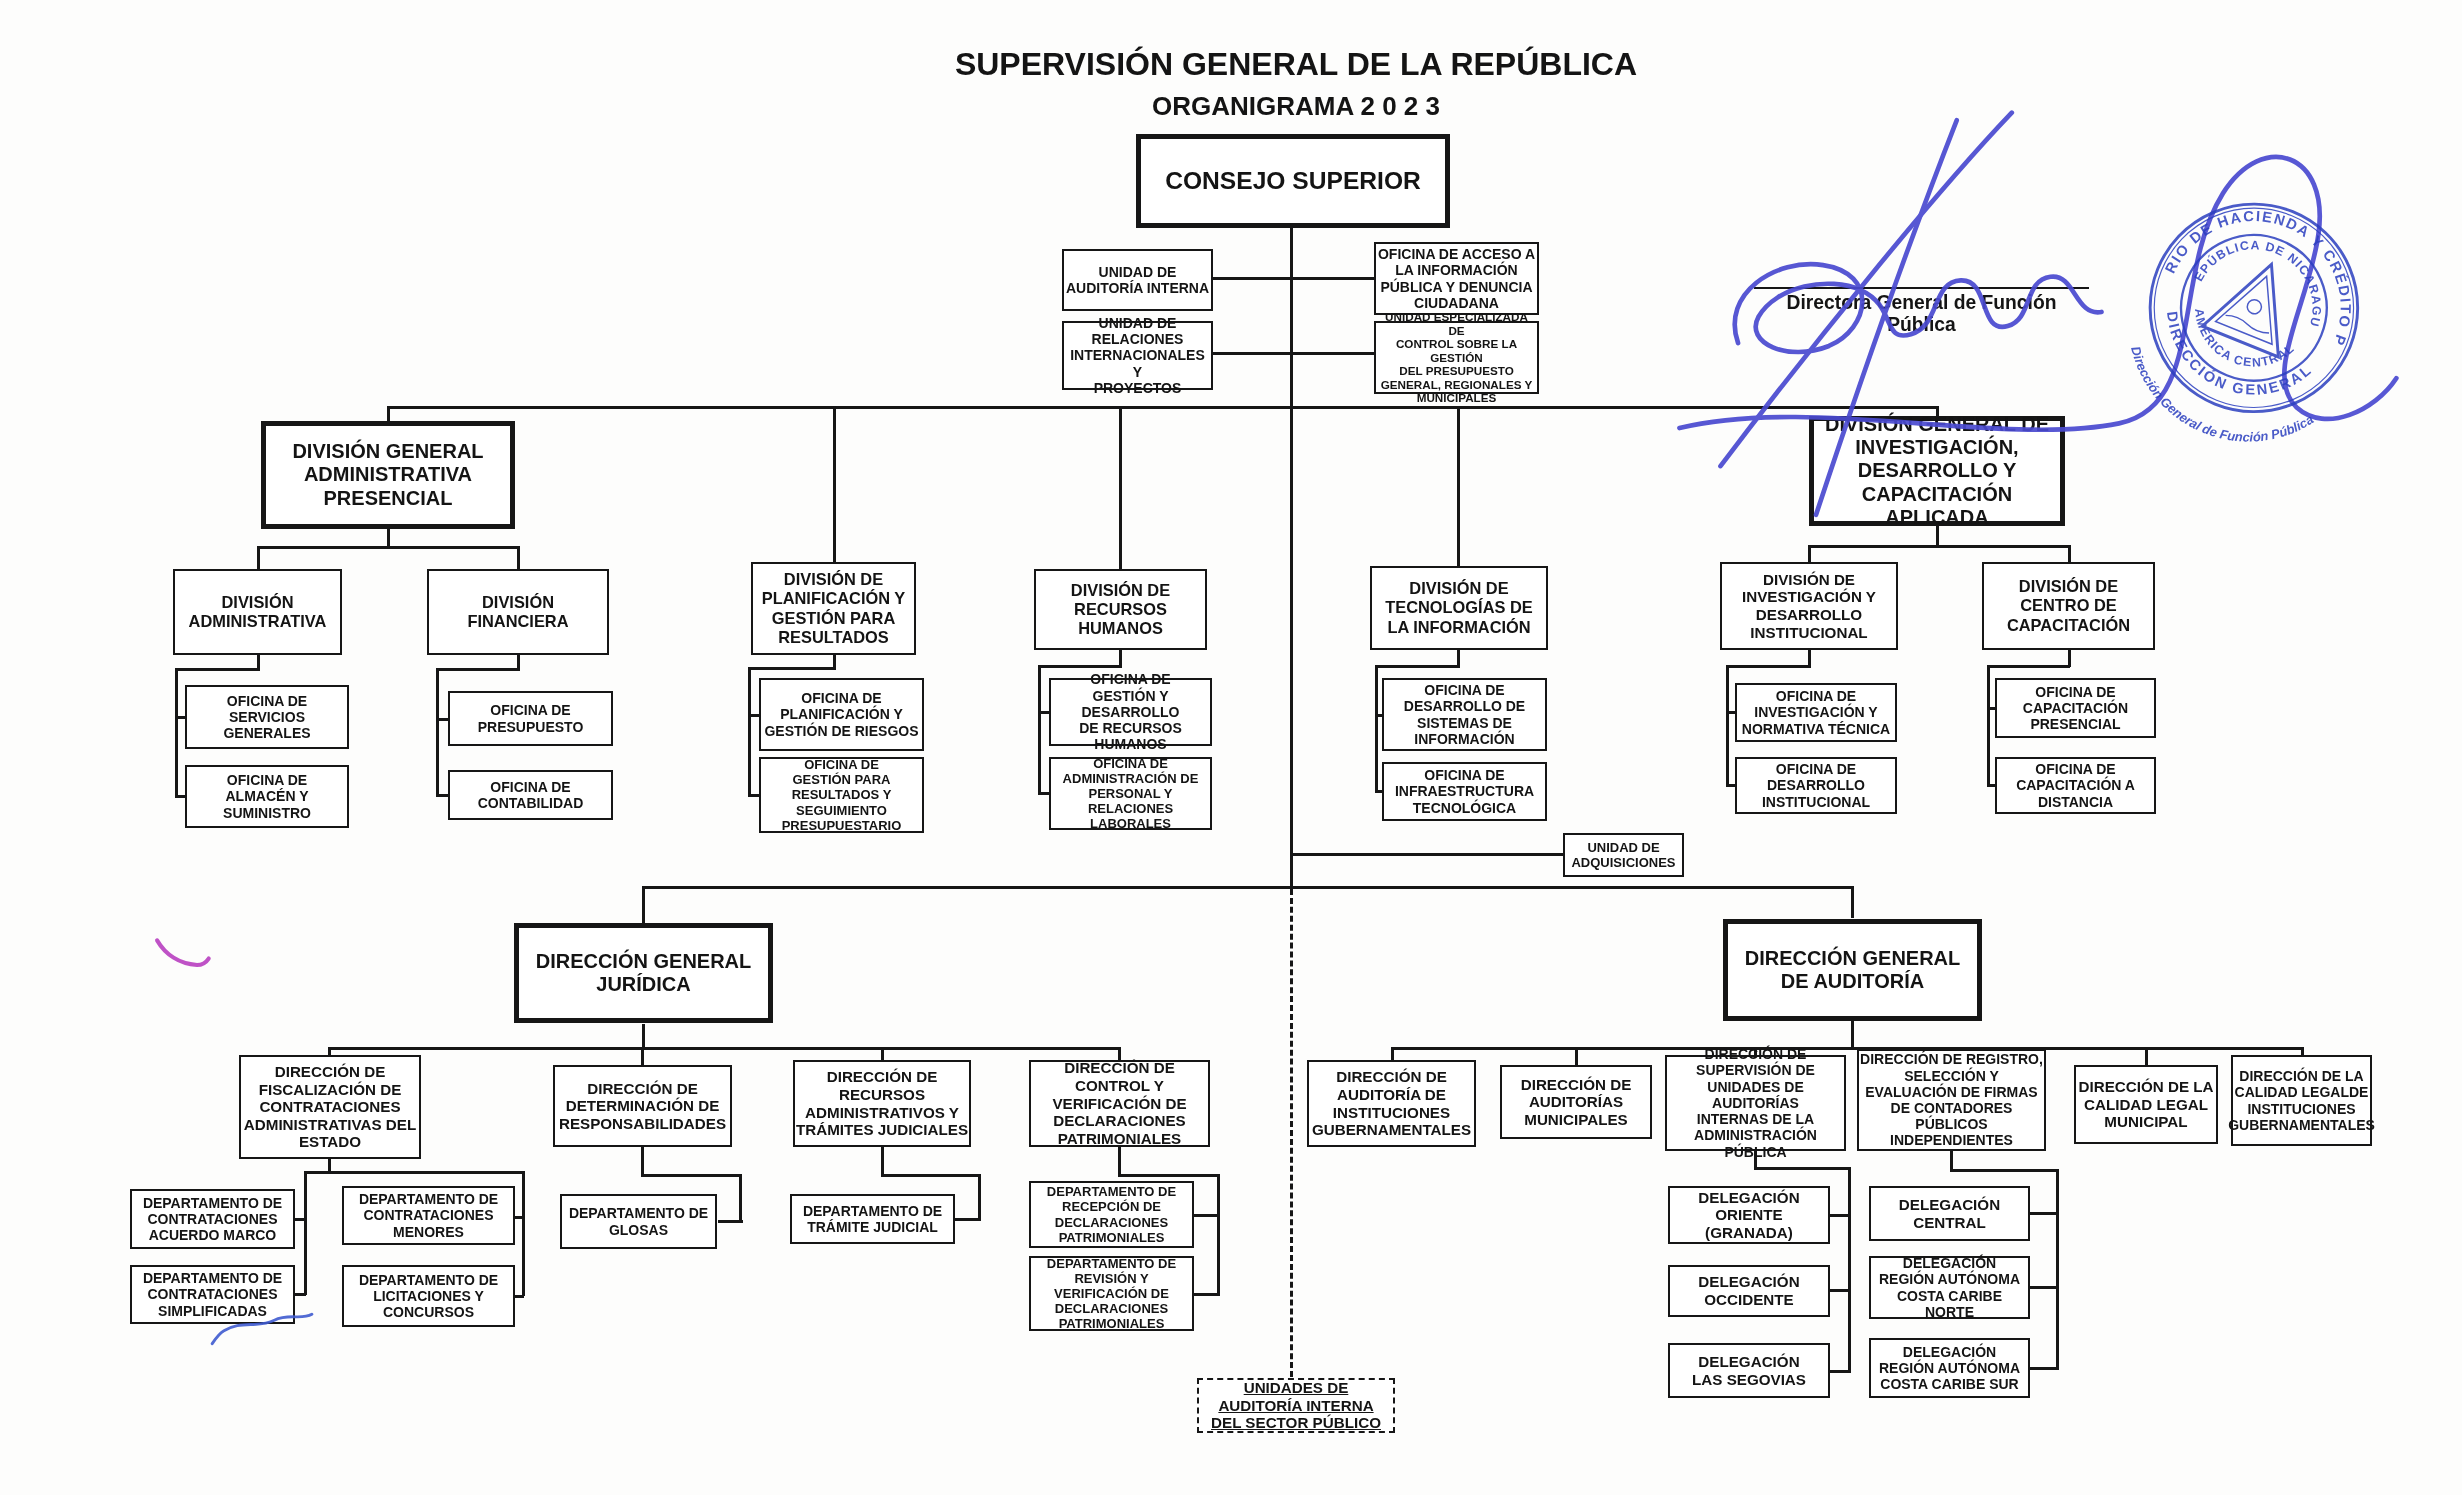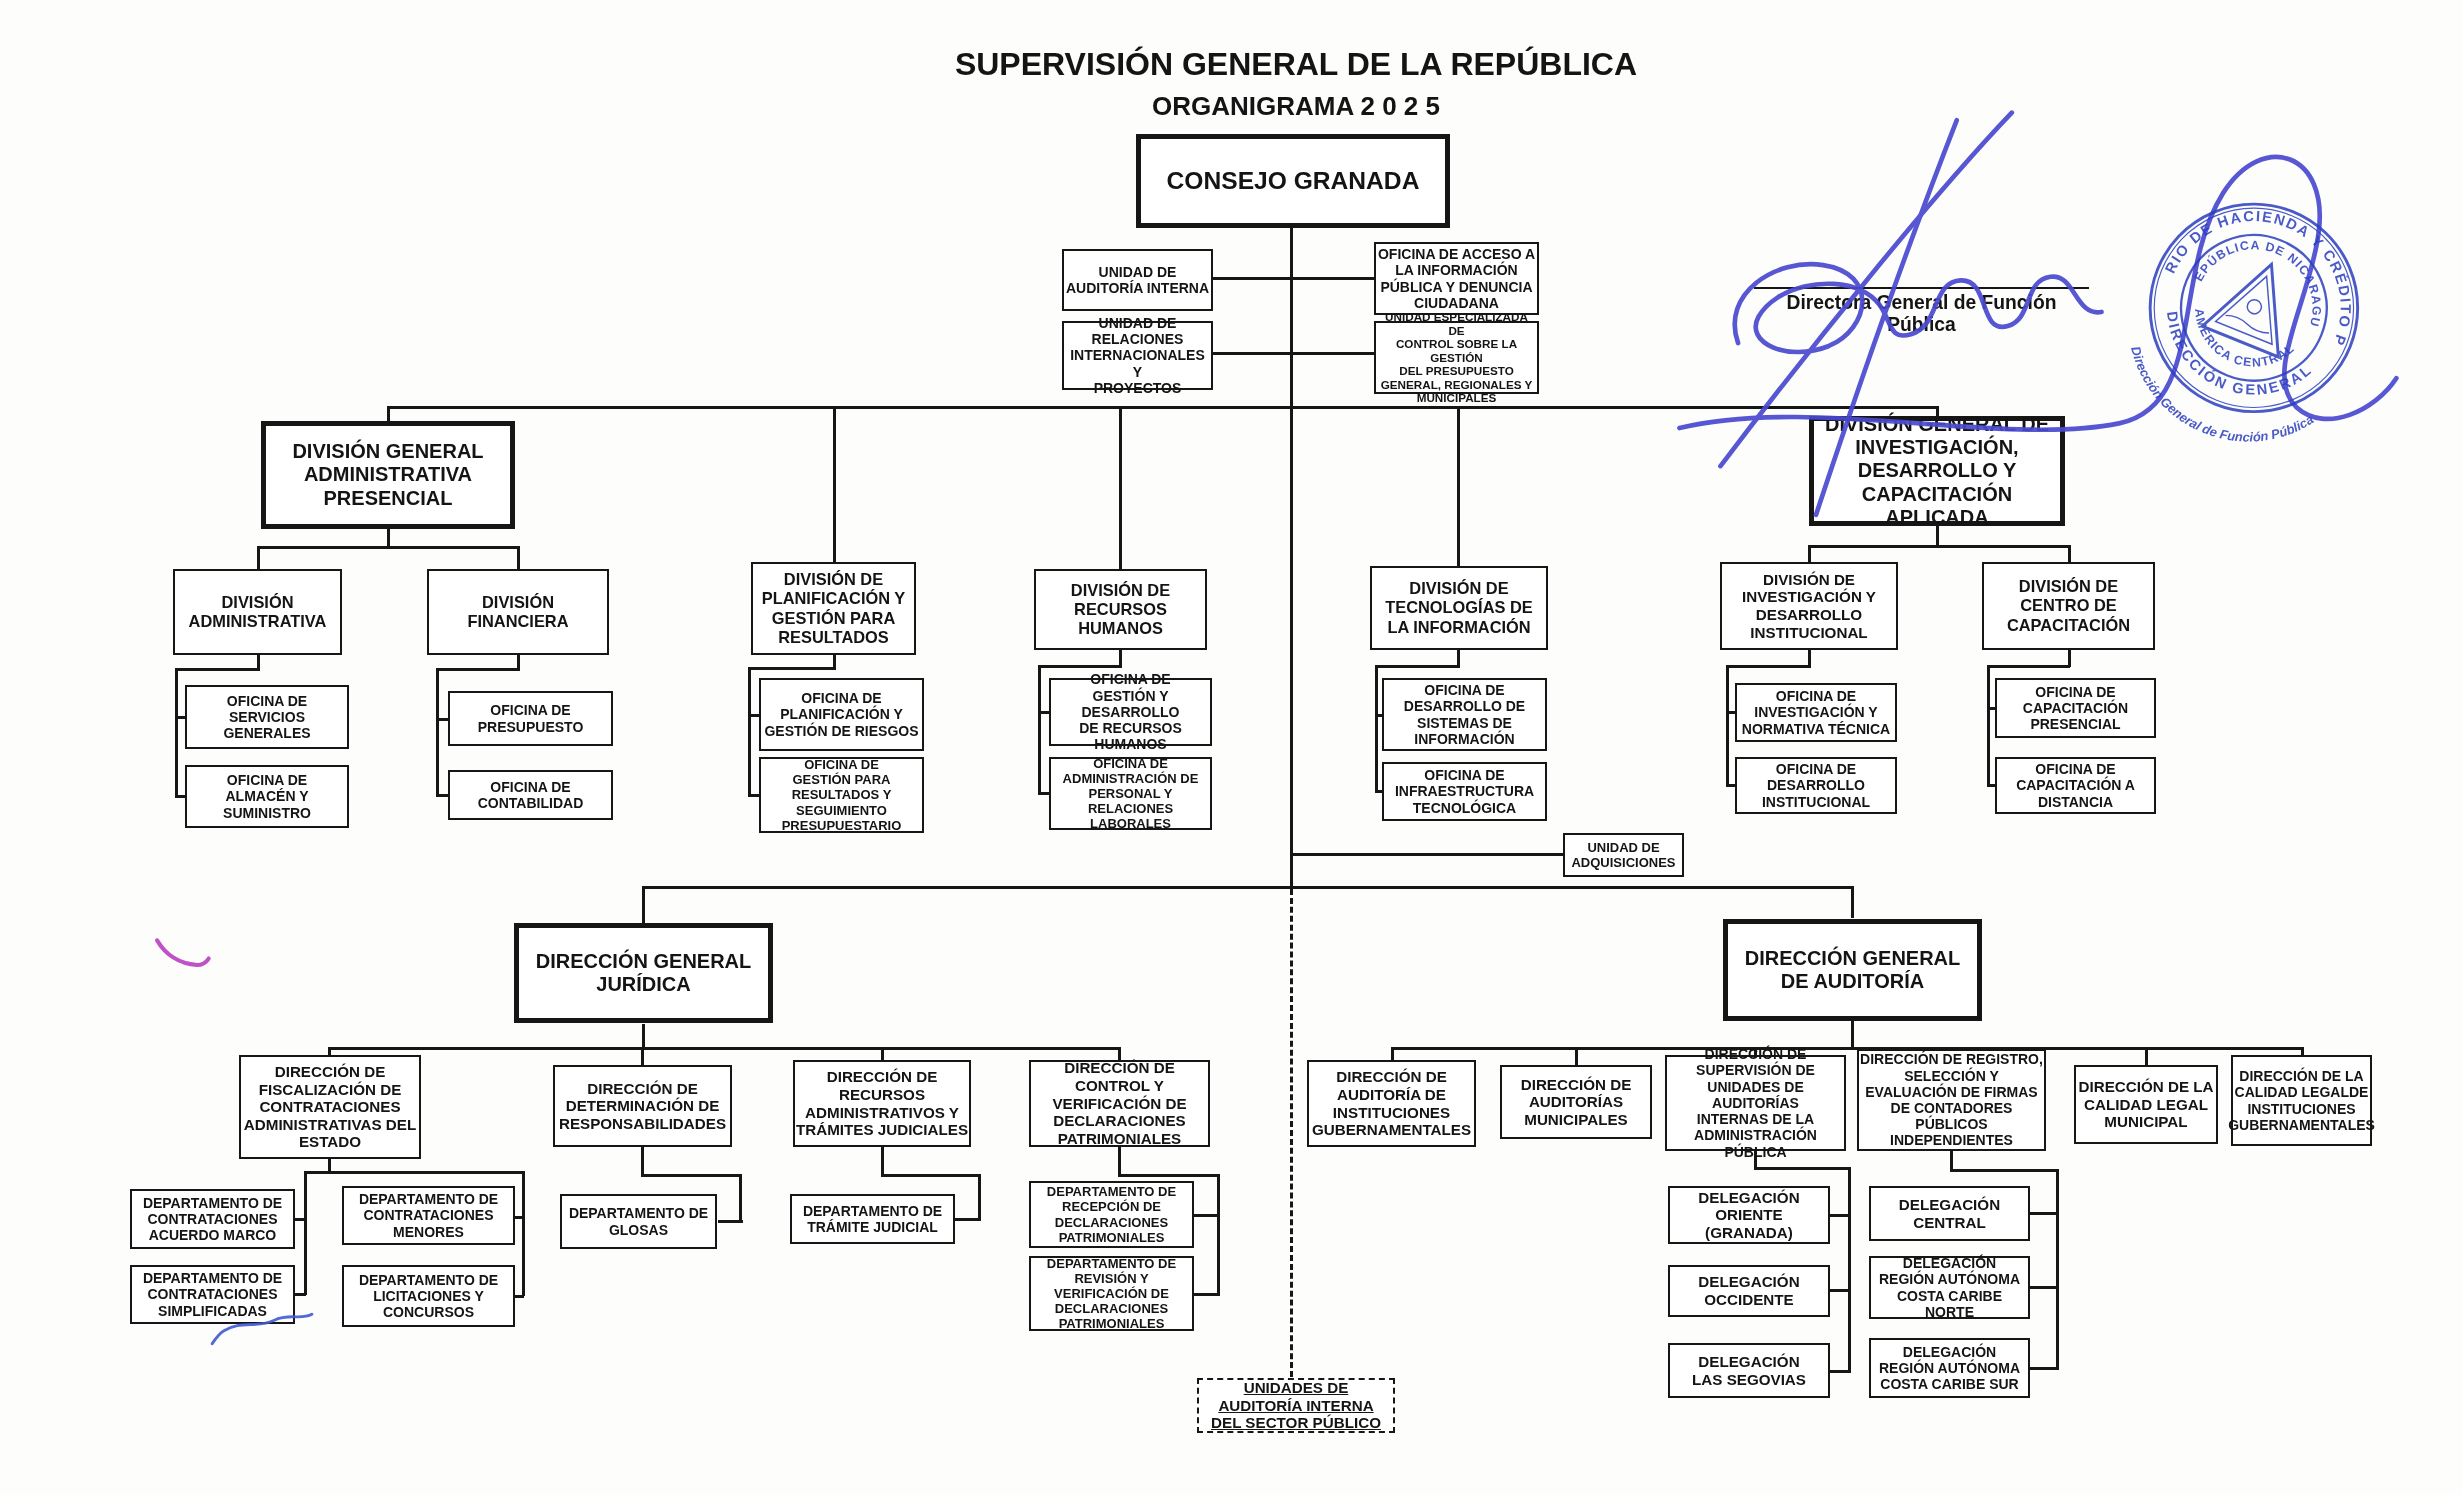--- a/index.html
+++ b/index.html
@@ -18,21 +18,21 @@
   .fs26{font-size:15.2px;}.fs28{font-size:16.4px;}.fs33{font-size:19.3px;font-weight:normal;}
   .fs34{font-size:20px;}.fs42{font-size:24.6px;}
   .title{position:absolute;text-align:center;font-weight:bold;z-index:3;}
   #overlay{position:absolute;left:0;top:0;z-index:5;pointer-events:none;}
   .stamp-t{font-family:"Liberation Sans",sans-serif;font-weight:bold;fill:#2b3fbf;}
 </style>
 </head>
 <body>
 
 <div class="title" style="left:821px;top:46px;width:950px;font-size:32px;">SUPERVISIÓN GENERAL DE LA REPÚBLICA</div>
-<div class="title" style="left:821px;top:91px;width:950px;font-size:26px;">ORGANIGRAMA 2 0 2 5</div>
+<div class="title" style="left:821px;top:91px;width:950px;font-size:26px;">ORGANIGRAMA 2 0 2 3</div>
 
 <div>
   <i class="vl" style="left:1290px;top:227px;height:661px;"></i>
   <i class="hl" style="left:1212px;top:277px;width:79px;"></i>
   <i class="hl" style="left:1292px;top:277px;width:83px;"></i>
   <i class="hl" style="left:1212px;top:352px;width:79px;"></i>
   <i class="hl" style="left:1292px;top:352px;width:83px;"></i>
   <i class="hl" style="left:387px;top:406px;width:1551px;"></i>
   <i class="vl" style="left:387px;top:406px;height:16.4px;"></i>
   <i class="vl" style="left:1936px;top:406px;height:11.7px;"></i>
@@ -147,21 +147,21 @@
   <i class="vl" style="left:1950px;top:1151px;height:20px;"></i>
   <i class="hl" style="left:1950px;top:1169px;width:109px;"></i>
   <i class="vl" style="left:2056px;top:1169px;height:201px;"></i>
   <i class="hl" style="left:2030px;top:1212px;width:29px;"></i>
   <i class="hl" style="left:2030px;top:1286px;width:29px;"></i>
   <i class="hl" style="left:2030px;top:1367px;width:29px;"></i>
 
   <i class="hl" style="left:1754px;top:287px;width:335px;height:2.3px;z-index:4;"></i>
 </div>
 
-<div class="bx thick fs42" style="left:1136px;top:134px;width:314px;height:94px;">CONSEJO GRANADA</div>
+<div class="bx thick fs42" style="left:1136px;top:134px;width:314px;height:94px;">CONSEJO SUPERIOR</div>
 <div class="bx fs24" style="left:1062px;top:249px;width:151px;height:62px;">UNIDAD DE
 AUDITORÍA INTERNA</div>
 <div class="bx fs24" style="left:1374px;top:242px;width:165px;height:73px;">OFICINA DE ACCESO A
 LA INFORMACIÓN
 PÚBLICA Y DENUNCIA
 CIUDADANA</div>
 <div class="bx fs24" style="left:1062px;top:321px;width:151px;height:69px;">UNIDAD DE
 RELACIONES
 INTERNACIONALES Y
 PROYECTOS</div>

